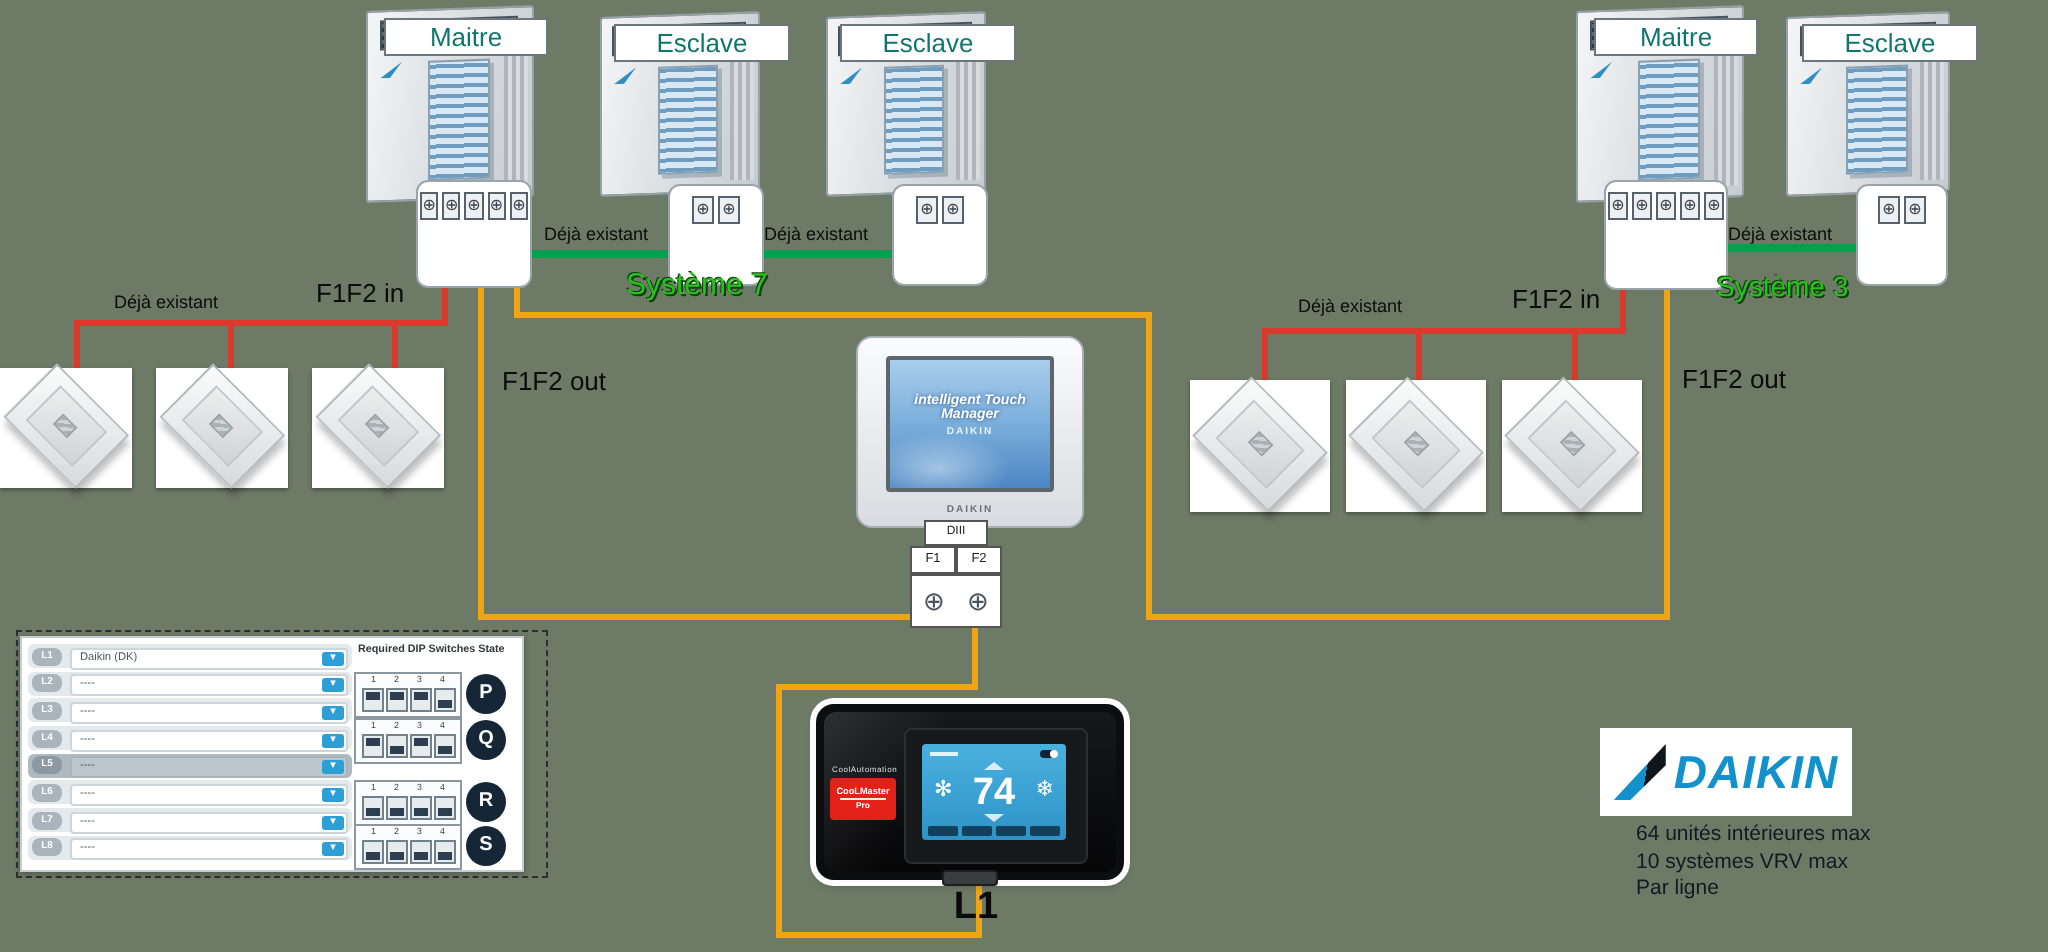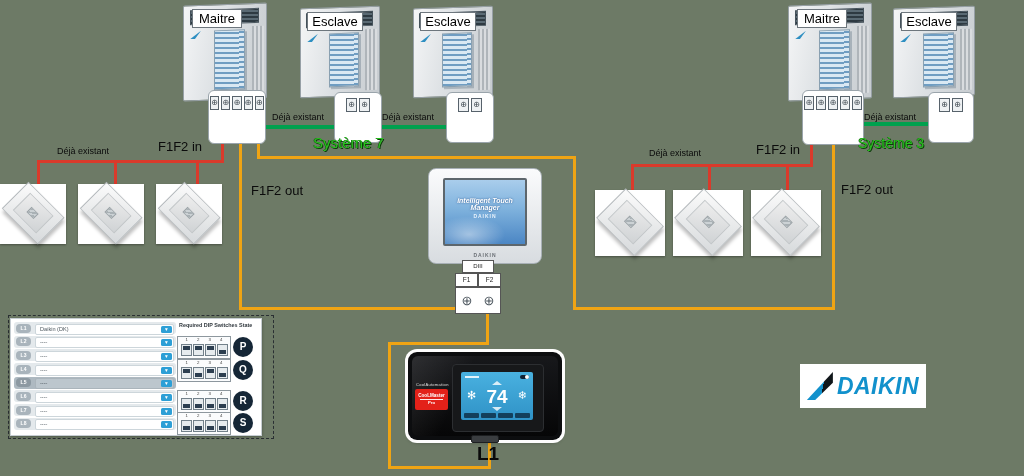--- a/index.html
+++ b/index.html
@@ -17,22 +17,22 @@
   .odu{position:absolute;background:linear-gradient(100deg,#f4f5f6 0%,#dde1e4 45%,#c6cbcf 100%);
        border:1px solid #97a0a6;border-radius:2px;transform:skewY(-2deg);z-index:2;}
   .odu .vent{position:absolute;left:7%;right:8%;top:4px;height:13px;border:1px solid #45525b;
        background:repeating-linear-gradient(0deg,#2e3a42 0 2px,#5a6a74 2px 4px);}
   .odu .louver{position:absolute;left:36%;top:25px;width:36%;bottom:9px;border:1px solid #89a0b1;
        background:repeating-linear-gradient(0deg,#6f9dc2 0 2px,#d9e8f3 2px 5px);box-shadow:2px 2px 0 rgba(90,110,125,.35);}
   .odu .fins{position:absolute;right:2px;top:22px;width:15%;bottom:5px;
        background:repeating-linear-gradient(90deg,#afb5ba 0 2px,#d9dcdf 2px 4px);}
   .odu .dmark{position:absolute;left:6px;top:25px;width:11px;height:8px;background:#2e8fc2;
        clip-path:polygon(0 100%,100% 0,45% 100%);}
-  .unit-label{position:absolute;background:#fff;border:1px solid #6d767d;color:#000000;
-       font-size:13px;line-height:17px;text-align:center;z-index:4;padding:0 0;}
+  .unit-label{position:absolute;background:#fff;border:1px solid #6d767d;color:#0f766e;
+       font-size:13px;line-height:17px;text-align:center;z-index:4;padding:0 16px;}
 
   
   .tplate{position:absolute;background:#fff;border:1px solid #9aa4ab;border-radius:6px;z-index:2;
        display:flex;justify-content:center;align-items:flex-start;padding-top:5px;}
   .tcell{width:9px;height:12px;border:1px solid #57626b;background:#eef1f3;font-size:8px;line-height:12px;
        text-align:center;color:#3c464e;margin:0 1px;}
 
   
   .cassette{position:absolute;background:#fff;box-shadow:0 1px 2px rgba(0,0,0,.35);z-index:2;}
   .cas-d{position:absolute;left:50%;top:50%;width:74%;height:74%;
@@ -446,14 +446,19 @@
     <div class="dip-badge" style="top:18px;">P</div>
     <div class="dip-badge" style="top:41px;">Q</div>
     <div class="dip-badge" style="top:72px;">R</div>
     <div class="dip-badge" style="top:94px;">S</div>
   </div>
 
   <div class="brand">
     <div class="brand-mark"></div>
     <div class="brand-text">DAIKIN</div>
   </div>
+  <div class="brand-notes">
+    <div>64 unités intérieures max</div>
+    <div>10 systèmes VRV max</div>
+    <div>Par ligne</div>
+  </div>
 
 </div>
 
 </body></html>

